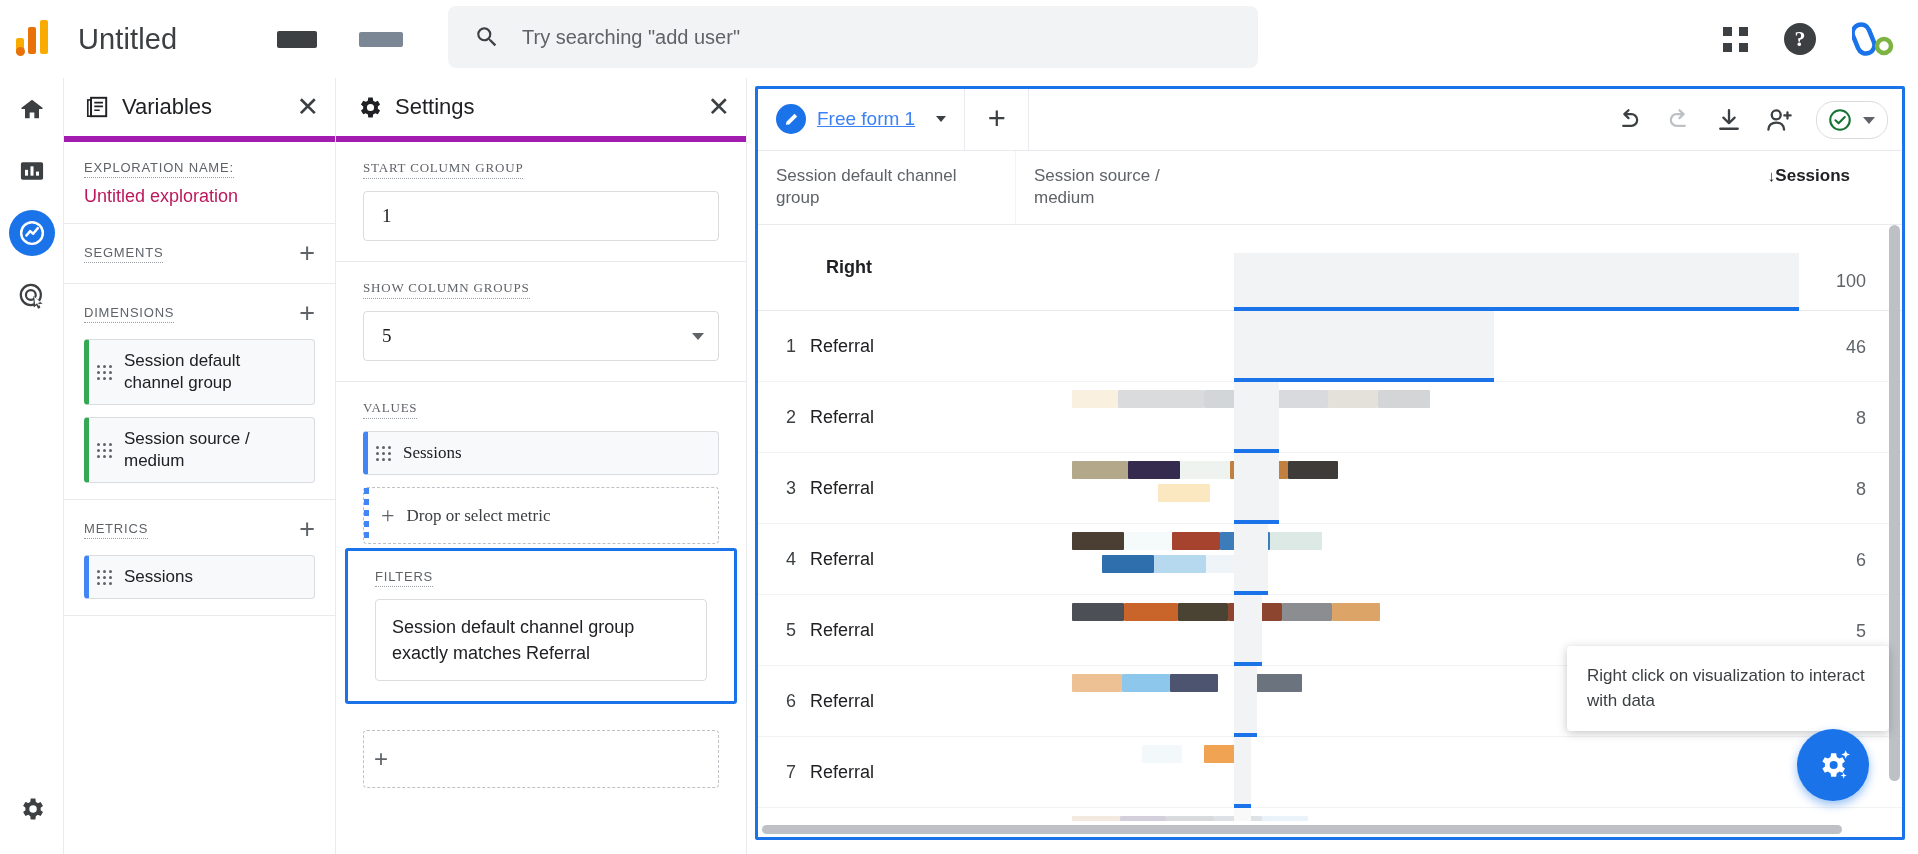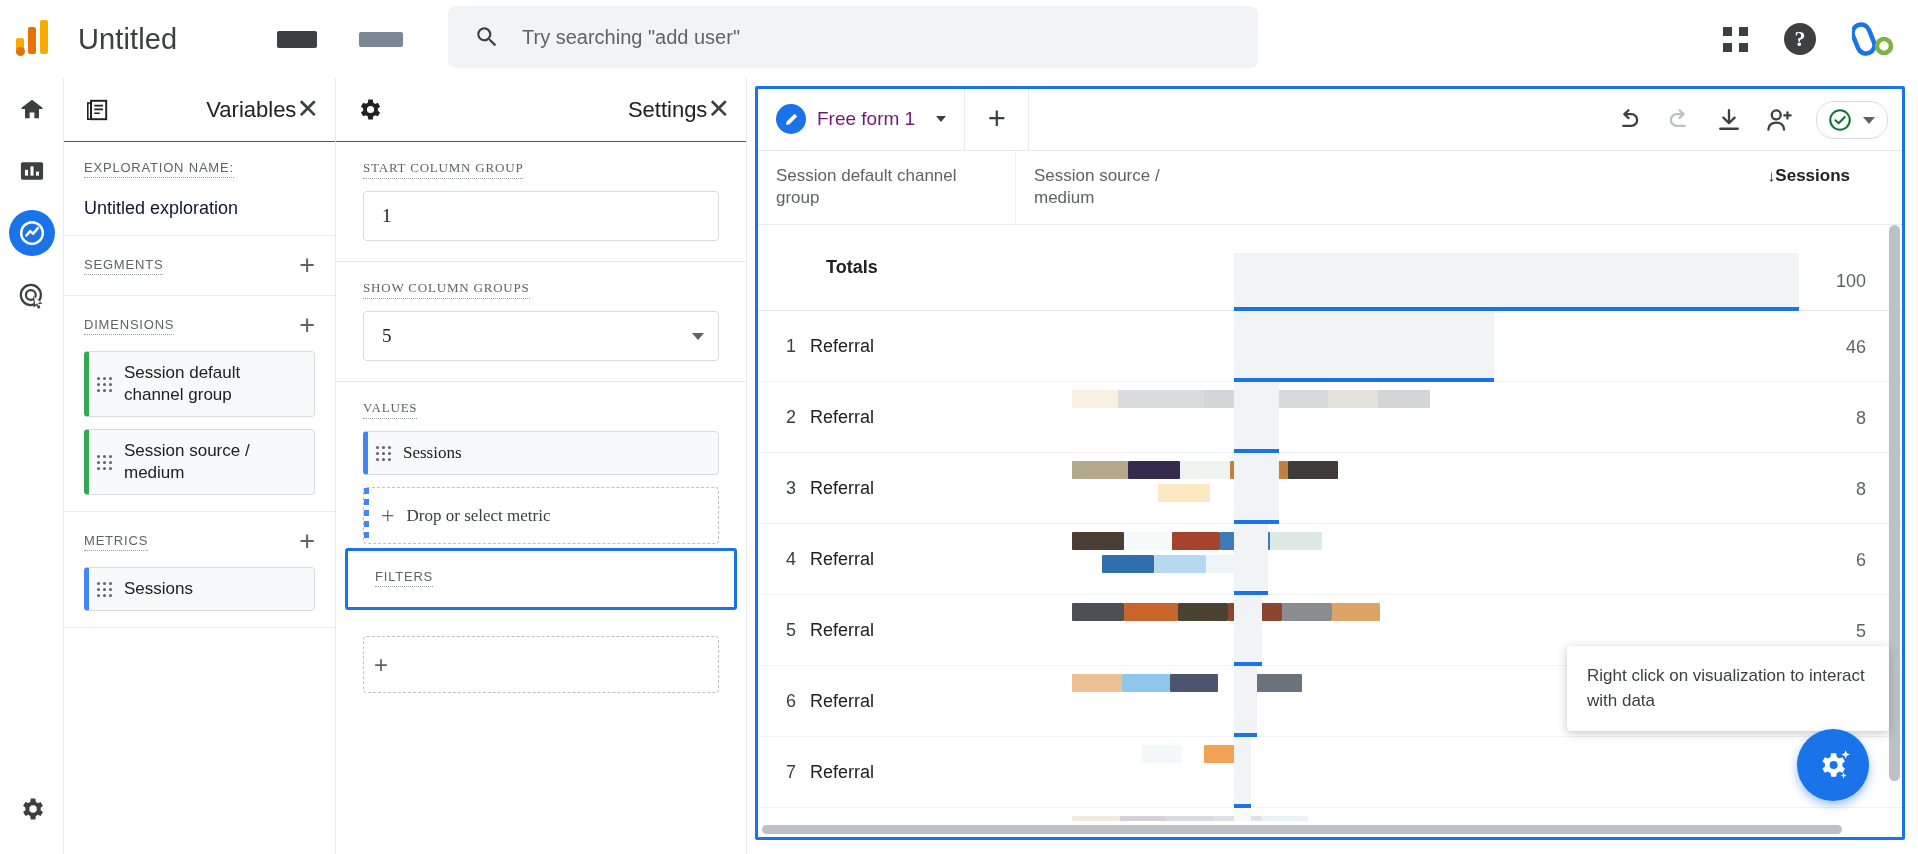--- a/index.html
+++ b/index.html
@@ -71,36 +71,36 @@
   }
   #rail-settings { position: absolute; bottom: 14px; left: 0; }
 
   
   #variables {
     position: absolute; left: 64px; top: 78px; width: 272px; height: 776px;
     background: #fff; border-right: 1px solid #e8eaed;
   }
   .panel-head {
     height: 64px; display: flex; align-items: center;
-    padding: 0 16px 0 20px; border-bottom: 1px solid #a21caf; text-align: right;
+    padding: 0 16px 0 20px; border-bottom: 6px solid #a21caf;
   }
   .panel-head .ph-title {
     font-size: 22px; color: #202124; margin-left: 12px; flex: 1;
   }
   .close-x {
     font-size: 27px; color: #3c4043; cursor: pointer; line-height: 1;
     font-weight: 300;
   }
   .var-sec { padding: 16px 20px; border-bottom: 1px solid #e8eaed; }
   .sec-cap {
     font-size: 13px; letter-spacing: .8px; color: #5f6368;
     border-bottom: 1px dotted #9aa0a6; display: inline-block;
     padding-bottom: 2px; text-transform: uppercase;
   }
-  #exp-name-val { font-size: 18px; color: #0f172a; margin-top: 20px; }
+  #exp-name-val { font-size: 18px; color: #be185d; margin-top: 8px; }
   #daterange {
     padding: 16px 20px; border-bottom: 1px solid #e8eaed;
     display: flex; align-items: flex-start; cursor: pointer;
   }
   #dr-text { flex: 1; }
   #dr-label { font-size: 14px; font-weight: bold; color: #3c4043;
               background: #e8eaed; display: inline-block; padding: 1px 3px; }
   #dr-range { font-size: 16px; color: #3c4043; margin-top: 4px; }
   .caret { width: 0; height: 0; border-left: 6px solid transparent;
            border-right: 6px solid transparent; border-top: 7px solid #5f6368;
@@ -166,21 +166,21 @@
   #tabbar { height: 62px; display: flex; align-items: flex-end;
             border-bottom: 1px solid #e8eaed; position: relative; background: #fff; }
   #tab-free-form {
     height: 62px; display: flex; align-items: center; gap: 11px;
     padding: 0 18px 0 18px; border-right: 1px solid #e8eaed; cursor: pointer;
   }
   #tab-icon {
     width: 30px; height: 30px; border-radius: 50%; background: #1a73e8;
     display: flex; align-items: center; justify-content: center; flex: none;
   }
-  #tab-label { font-size: 19px; color: #701a75; }
+  #tab-label { font-size: 19px; color: #3b82f6; text-decoration: underline; }
   #tab-caret { width: 0; height: 0; border-left: 5px solid transparent;
                border-right: 5px solid transparent; border-top: 6px solid #3c4043;
                margin-left: 10px; }
   #tab-add { width: 64px; height: 62px; display: flex; align-items: center;
              justify-content: center; font-size: 31px; color: #3c4043;
              font-weight: 300; cursor: pointer; border-right: 1px solid #e8eaed; }
   #canvas-tools { position: absolute; right: 14px; top: 0; height: 62px;
                   display: flex; align-items: center; gap: 22px; }
   .tool { cursor: pointer; display: flex; align-items: center; }
   #share-status {
@@ -439,20 +439,21 @@
       <div class="dashed-chip">
         <span class="dash-left"></span>
         <span class="plus-inline">+</span>
         <span>Drop or select metric</span>
       </div>
     </div>
 
 
     <div id="filters-sec">
       <div class="sec-cap">FILTERS</div>
+      <div id="filter-item">Session default channel group exactly matches Referral</div>
     </div>
 
     <div id="filter-drop-sec">
       <div class="dashed-chip">
         <span class="plus-inline">+</span>
 
       </div>
     </div>
   </div>
 </div>
@@ -507,21 +508,21 @@
   <div id="tablewrap">
     <div id="thead">
       <div class="th" id="th-dim1">Session default channel group</div>
       <div class="th" id="th-dim2">Session source / medium</div>
       <div class="th" id="th-val">
         <span class="sort-arrow">↓</span><span>Sessions</span>
       </div>
     </div>
 
     <div class="trow" id="row-totals">
-      <div class="c-totals-label">Totals</div>
+      <div class="c-totals-label">Right</div>
       <div class="c-dim2"></div>
       <div class="c-val">
         <span class="valnum" style="top: 46px;">100</span>
       <span class="barbg" style="width: 565px; top: 28px;"></span>
           <span class="barline" style="width: 565px; background: rgb(26, 115, 232);"></span>
         </div>
     </div>
 
     <div id="rows-host">
         <div class="trow">

